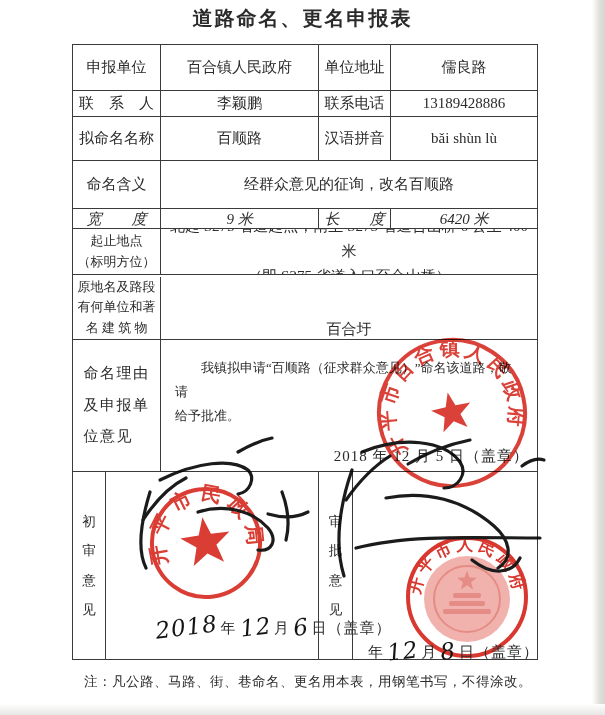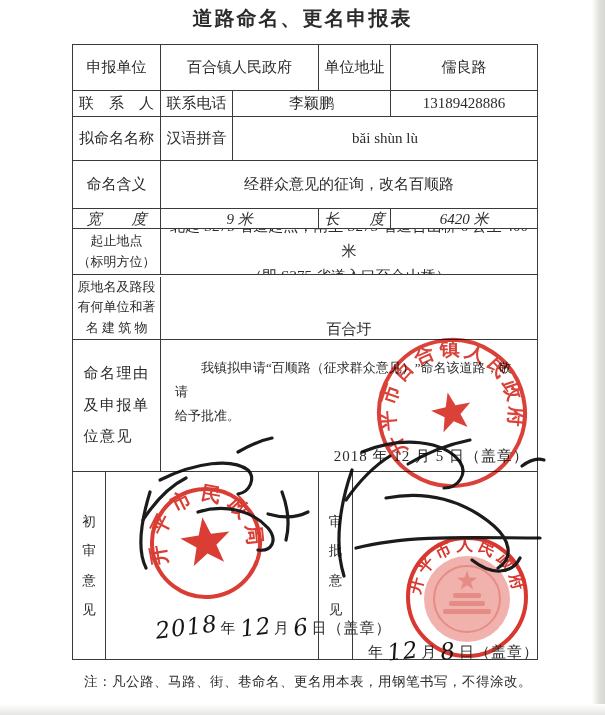--- a/index.html
+++ b/index.html
@@ -123,27 +123,28 @@
 
     <div class="row h46">
       <div class="cell c1">申报单位</div>
       <div class="cell c2">百合镇人民政府</div>
       <div class="cell c3">单位地址</div>
       <div class="cell c4">儒良路</div>
     </div>
 
     <div class="row h26">
       <div class="cell c1">联　系　人</div>
+      <div class="cell c2">李颖鹏</div>
       <div class="cell c3">联系电话</div>
-      <div class="cell c2">李颖鹏</div>
       <div class="cell c4">13189428886</div>
     </div>
 
     <div class="row h44">
       <div class="cell c1">拟命名名称</div>
+      <div class="cell c2">百顺路</div>
       <div class="cell c3">汉语拼音</div>
       <div class="cell c4">bǎi shùn lù</div>
     </div>
 
     <div class="row h48">
       <div class="cell c1">命名含义</div>
       <div class="cell c4">经群众意见的征询，改名百顺路</div>
     </div>
 
     <div class="row h20">

